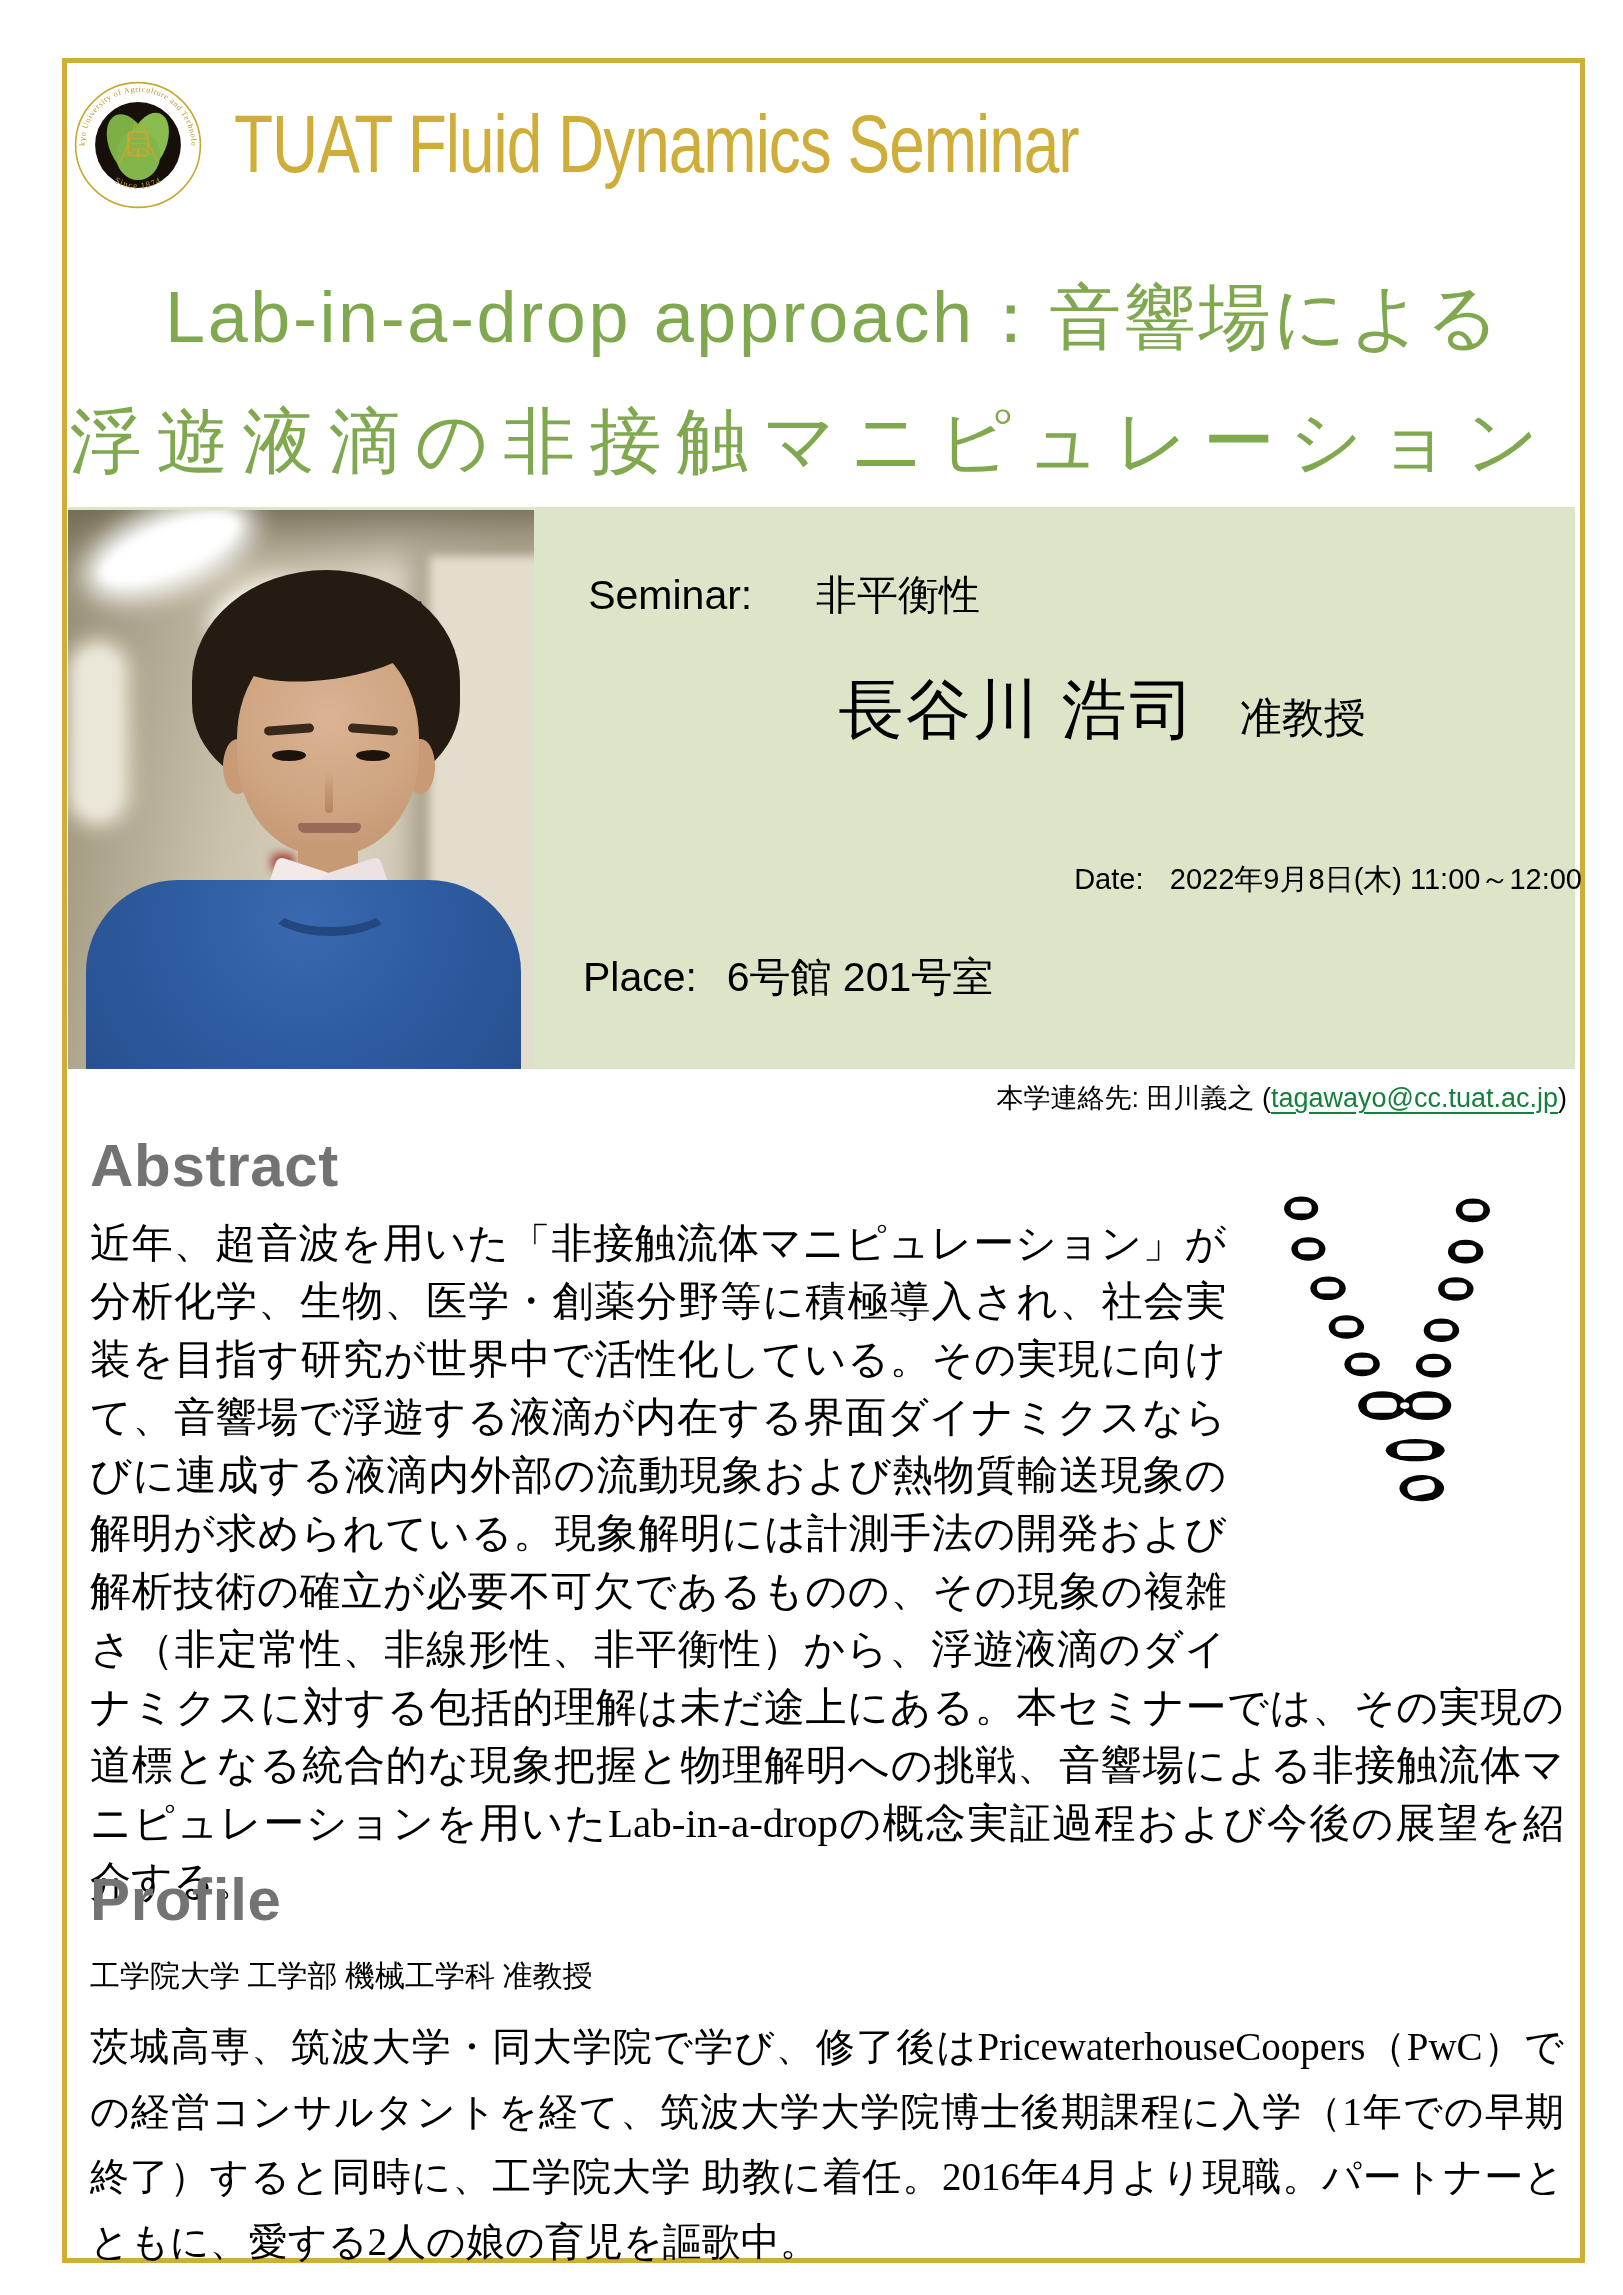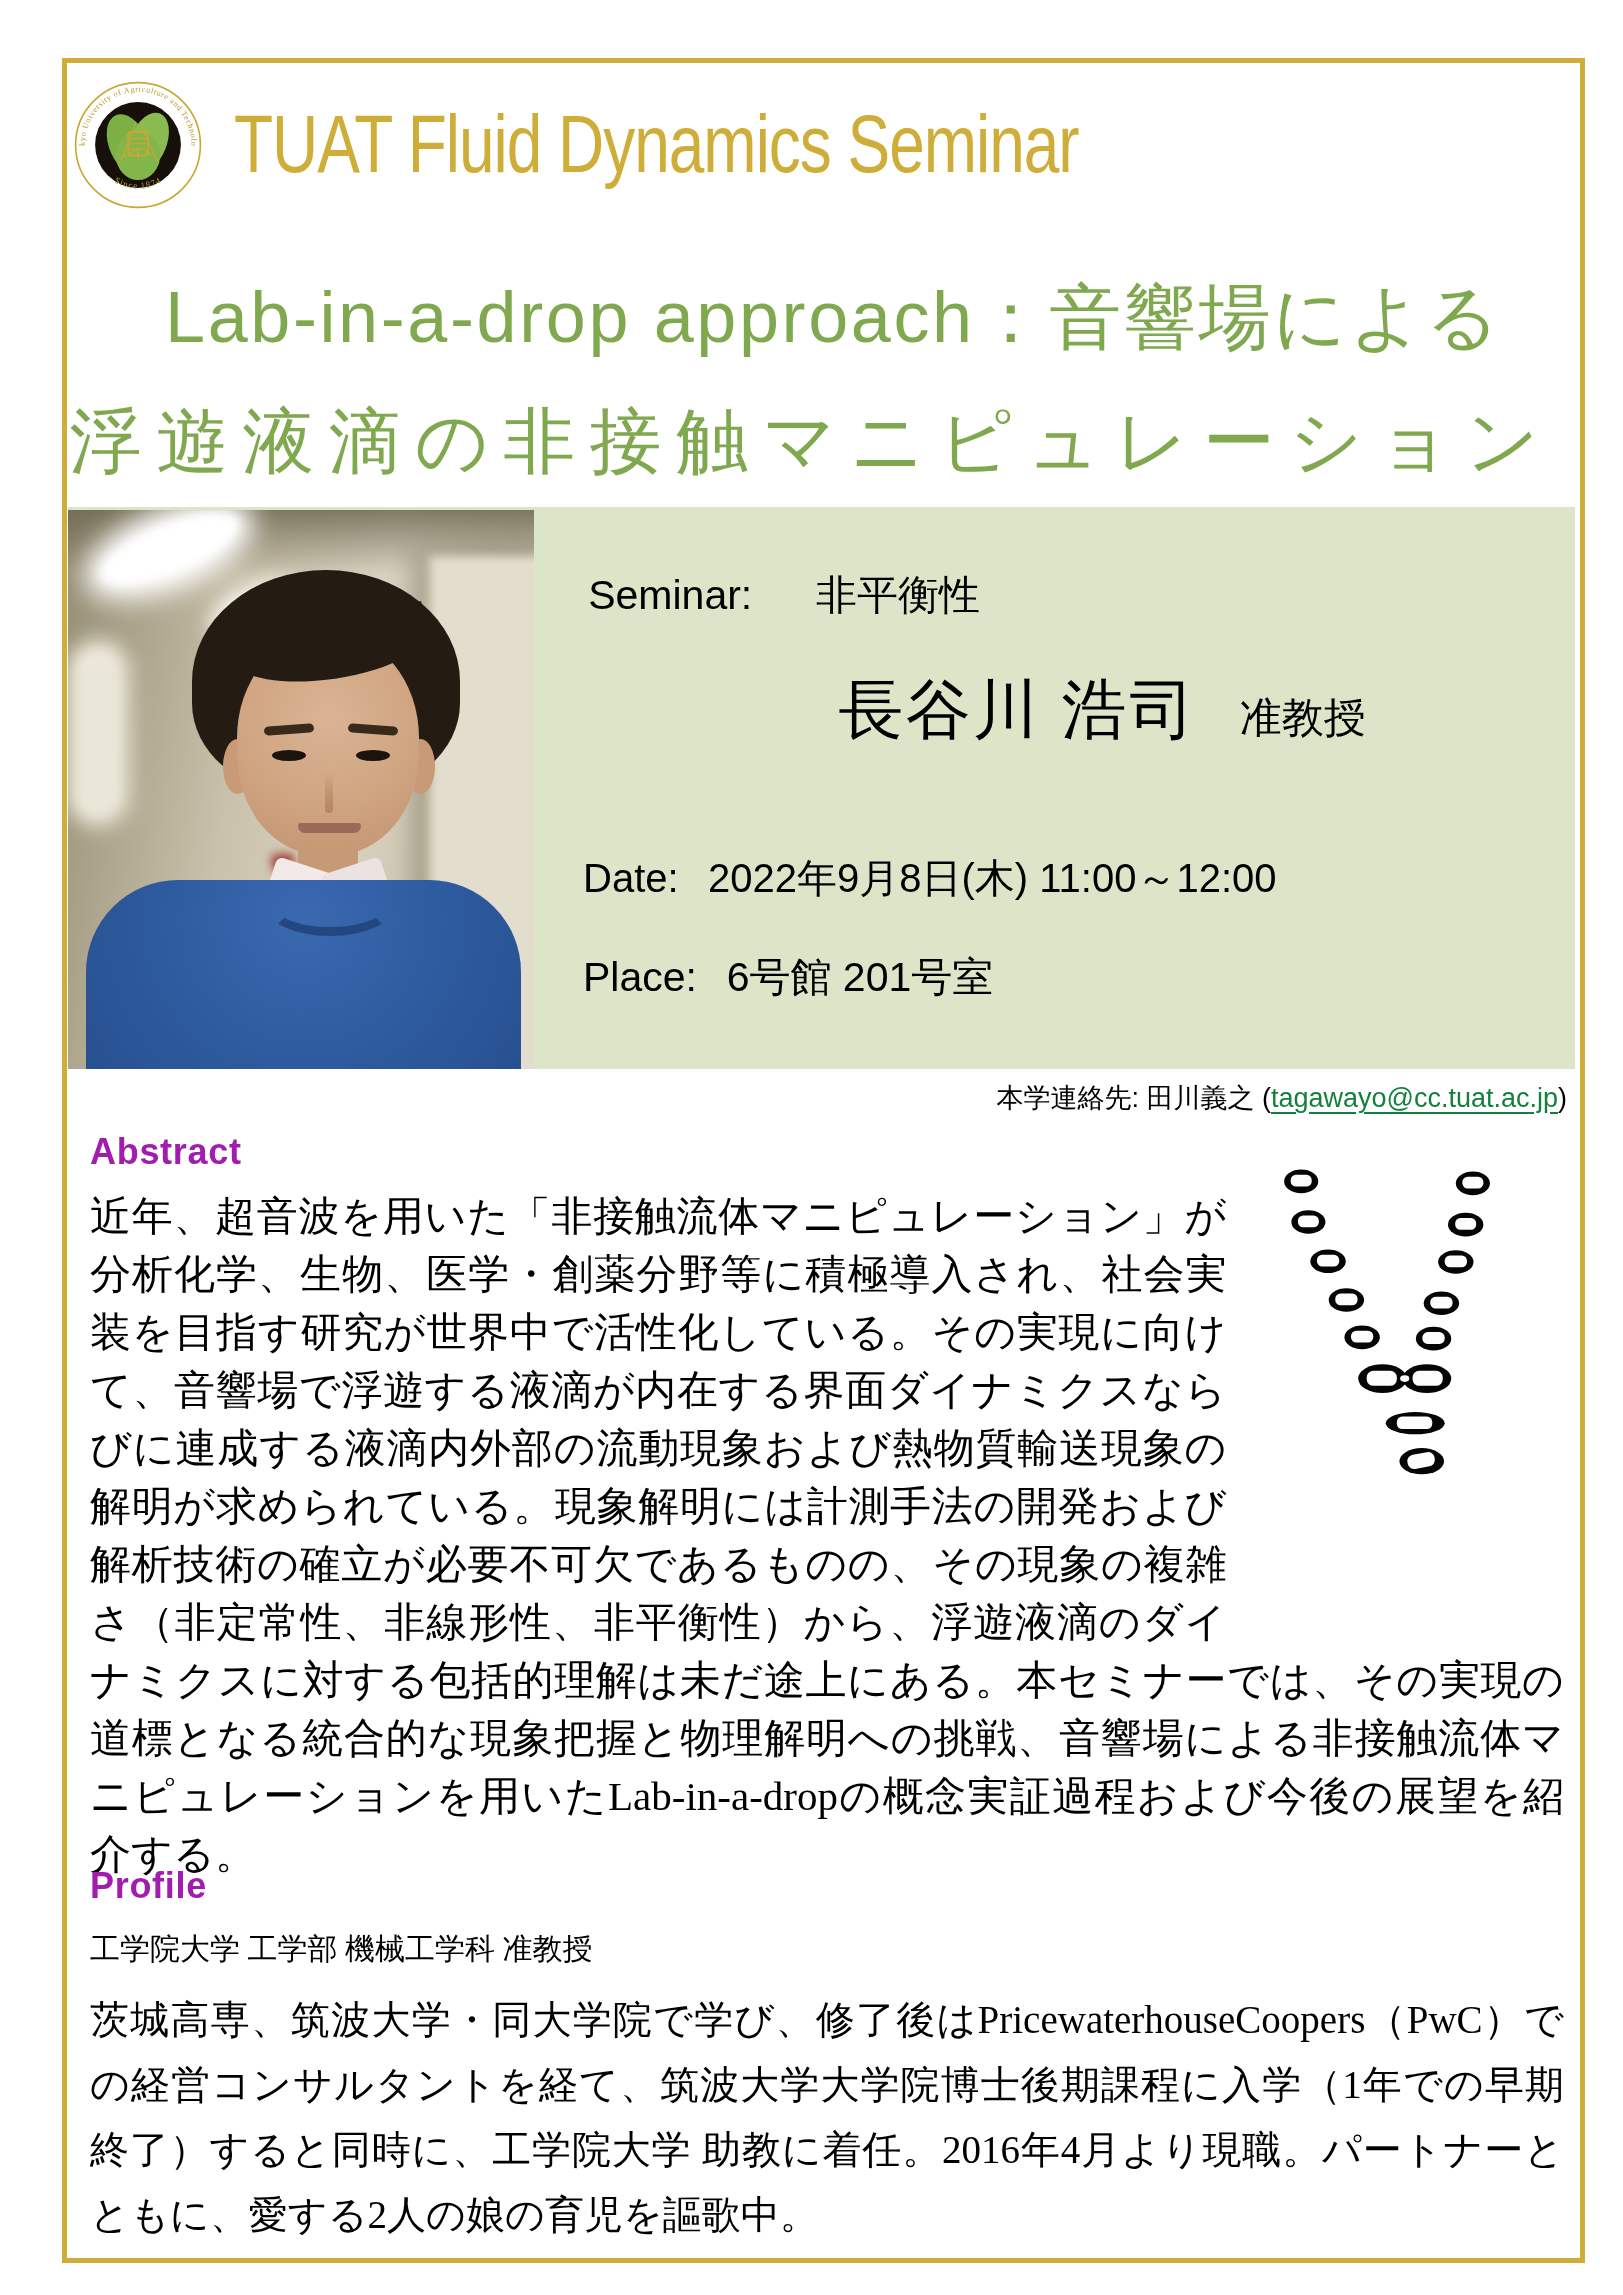--- a/index.html
+++ b/index.html
@@ -69,33 +69,33 @@
   .ph-neckline{position:absolute;left:198px;top:367px;width:128px;height:59px;border-radius:50%;
                border:9.2px solid #23487f;border-top:none;border-left-color:transparent;border-right-color:transparent;box-sizing:border-box;}
 
   
   .info{position:absolute;left:583px;top:510px;width:999px;height:559px;}
   .row-lect{position:absolute;left:5.2px;top:58px;font-size:41px;white-space:nowrap;}
   .row-lect .aff{margin-left:34px;}
   .row-name{position:absolute;left:0;top:156px;width:100%;text-align:center;white-space:nowrap;padding-left:39px;box-sizing:border-box;}
   .row-name .nm{font-size:65px;font-weight:400;letter-spacing:2.6px;}
   .row-name .pos{font-size:42px;margin-left:43px;}
-  .row-date{position:absolute;left:0;top:341px;width:100%;text-align:left;font-size:40px;white-space:nowrap;}
+  .row-date{position:absolute;left:0;top:350px;width:100%;text-align:right;font-size:29px;white-space:nowrap;}
   .row-place{position:absolute;left:0;top:440px;width:100%;font-size:41px;white-space:nowrap;}
   .lbl{margin-right:18.3px;}
 
   
   .contact{position:absolute;right:56px;top:1080px;font-size:27px;white-space:nowrap;}
   .contact .email{color:#15803d;text-decoration:underline;text-underline-offset:4.6px;}
 
   
   .section{position:absolute;left:90px;width:1474px;}
   .sec-abstract{top:1131px;}
   .sec-profile{top:1865px;}
-  .sec-head{font-size:36px;font-weight:600;color:#a21caf;letter-spacing:0.7px;margin:0 0 14.4px 0;
+  .sec-head{font-size:60px;font-weight:600;color:#737373;letter-spacing:0.7px;margin:0 0 14.4px 0;
             font-family:"Liberation Sans",sans-serif;}
   .body-serif{font-family:"Liberation Serif","DejaVu Serif",serif;}
   .abs-text{font-size:41px;line-height:58px;text-align:justify;margin:0;}
   .abs-figure{float:right;width:331px;height:460px;margin:-22px 0 0 6.5px;}
   .prof-pos{font-size:30px;margin:22px 0 0 0;font-family:Liberation Serif, serif;}
   .prof-text{font-size:39px;line-height:65px;text-align:justify;margin:17px 0 0 0;}
 </style>
 </head>
 <body>
 

